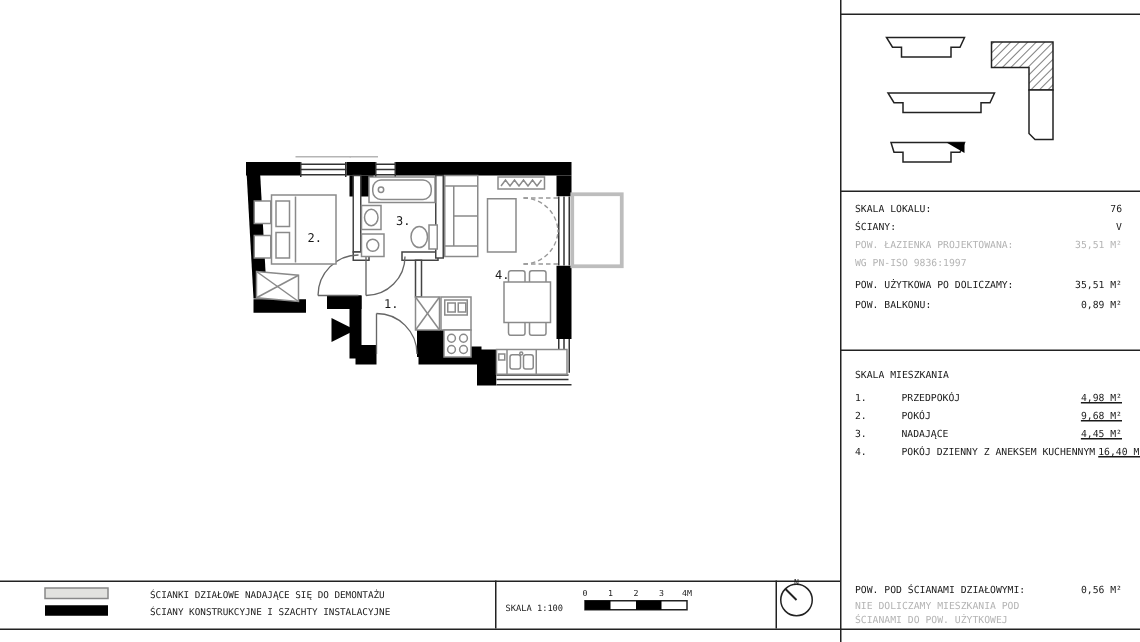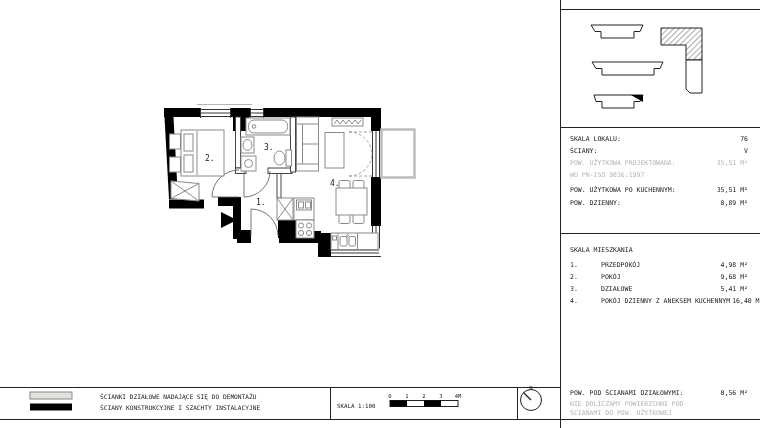--- a/index.html
+++ b/index.html
@@ -6,21 +6,21 @@
   #sheet{position:relative;width:760px;height:428px;background:#ffffff;overflow:hidden;
          font-family:"DejaVu Sans Mono",monospace;color:#1a1a1a;}
   #plansvg{position:absolute;left:0;top:0;}
   .row{position:absolute;left:570px;width:178px;display:flex;justify-content:space-between;
        font-size:6.5px;line-height:9px;white-space:nowrap;}
   .row .val{text-align:right;}
   .muted{color:#b4b4b4;}
   .roomrow{position:absolute;left:570px;width:178px;display:flex;font-size:6.5px;line-height:9px;white-space:nowrap;}
   .roomrow .num{width:15px;flex:none;}
   .roomrow .nm{flex:1;padding-left:16px;}
-  .roomrow .ar{text-align:right;margin-left:2px;flex:none;}
+  .roomrow .ar{text-align:right;margin-left:2px;flex:none;text-decoration:underline;}
   .heading{position:absolute;left:570px;font-size:6.5px;line-height:9px;white-space:nowrap;}
   svg text{font-family:"DejaVu Sans Mono",monospace;fill:#1a1a1a;}
 </style>
 </head>
 <body>
 
 <div id="sheet">
 
 <svg id="plansvg" width="760" height="428" viewBox="0 0 760 428">
   <defs>
@@ -267,60 +267,60 @@
 <div>
   <div class="row" style="top:135px">
     <span>SKALA LOKALU:</span>
     <span class="val">76</span>
   </div>
   <div class="row" style="top:147px">
     <span>ŚCIANY:</span>
     <span class="val">V</span>
   </div>
   <div class="row muted" style="top:159px">
-    <span>POW. UŻYTKOWA PROJEKTOWANA:</span>
+    <span>POW. ŁAZIENKA PROJEKTOWANA:</span>
     <span class="val">35,51 M²</span>
   </div>
   <div class="row muted" style="top:171px">
     <span>WG PN-ISO 9836:1997</span>
     <span class="val"></span>
   </div>
   <div class="row" style="top:186px">
-    <span>POW. UŻYTKOWA PO KUCHENNYM:</span>
+    <span>POW. UŻYTKOWA PO DOLICZAMY:</span>
     <span class="val">35,51 M²</span>
   </div>
   <div class="row" style="top:199px">
-    <span>POW. DZIENNY:</span>
+    <span>POW. BALKONU:</span>
     <span class="val">0,89 M²</span>
   </div>
 
   <div class="heading" style="top:246px">SKALA MIESZKANIA</div>
 
   <div class="roomrow" style="top:261px">
     <span class="num">1.</span>
     <span class="nm">PRZEDPOKÓJ</span>
     <span class="ar">4,98 M²</span>
   </div>
   <div class="roomrow" style="top:273px">
     <span class="num">2.</span>
     <span class="nm">POKÓJ</span>
     <span class="ar">9,68 M²</span>
   </div>
   <div class="roomrow" style="top:285px">
     <span class="num">3.</span>
-    <span class="nm">DZIAŁOWE</span>
-    <span class="ar">5,41 M²</span>
+    <span class="nm">NADAJĄCE</span>
+    <span class="ar">4,45 M²</span>
   </div>
   <div class="roomrow" style="top:297px">
     <span class="num">4.</span>
     <span class="nm">POKÓJ DZIENNY Z ANEKSEM KUCHENNYM</span>
     <span class="ar">16,40 M²</span>
   </div>
 
   <div class="row" style="top:389px">
     <span>POW. POD ŚCIANAMI DZIAŁOWYMI:</span>
     <span class="val">0,56 M²</span>
   </div>
-  <div class="heading muted" style="top:400px">NIE DOLICZAMY POWIERZCHNI POD</div>
+  <div class="heading muted" style="top:400px">NIE DOLICZAMY MIESZKANIA POD</div>
   <div class="heading muted" style="top:409px">ŚCIANAMI DO POW. UŻYTKOWEJ</div>
 </div>
 
 </div>
 
 </body></html>

